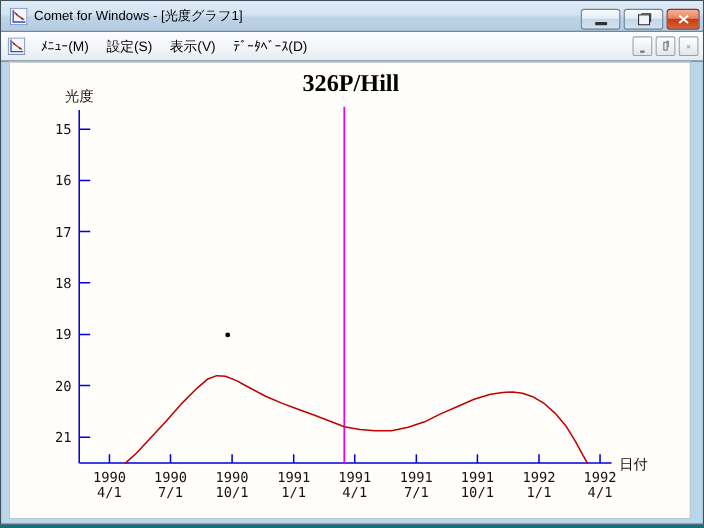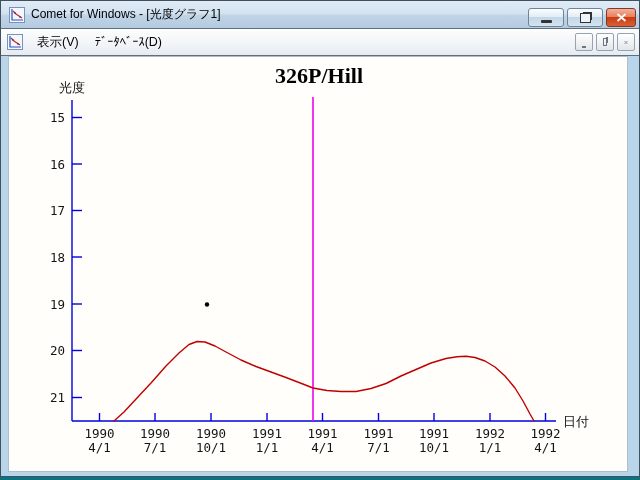--- a/index.html
+++ b/index.html
@@ -70,20 +70,22 @@
   </div>
 
   <div class="menubar">
     <svg class="app-icon" viewBox="0 0 16 16">
       <rect x="0.5" y="0.5" width="15" height="15" fill="#f4f7fb" stroke="#7a93b5"></rect>
       <path d="M3 2 V13 H14" stroke="#2b4fd0" stroke-width="1.2" fill="none"></path>
       <path d="M4 4 L7 7 L10 9 L13 11" stroke="#cc2222" stroke-width="1.2" fill="none"></path>
       <circle cx="6" cy="6" r="0.8" fill="#334"></circle>
         <circle cx="11" cy="10" r="0.8" fill="#334"></circle>
     </svg>
+    <span class="menu-item">ﾒﾆｭｰ(M)</span>
+    <span class="menu-item">設定(S)</span>
     <span class="menu-item">表示(V)</span>
     <span class="menu-item">ﾃﾞｰﾀﾍﾞｰｽ(D)</span>
     <div class="mdi-btns">
       <button class="mdi-btn">
           <span class="mdi-min"></span>
         </button>
       <button class="mdi-btn">
           <span class="mdi-rest"></span>
         </button>
       <button class="mdi-btn">

